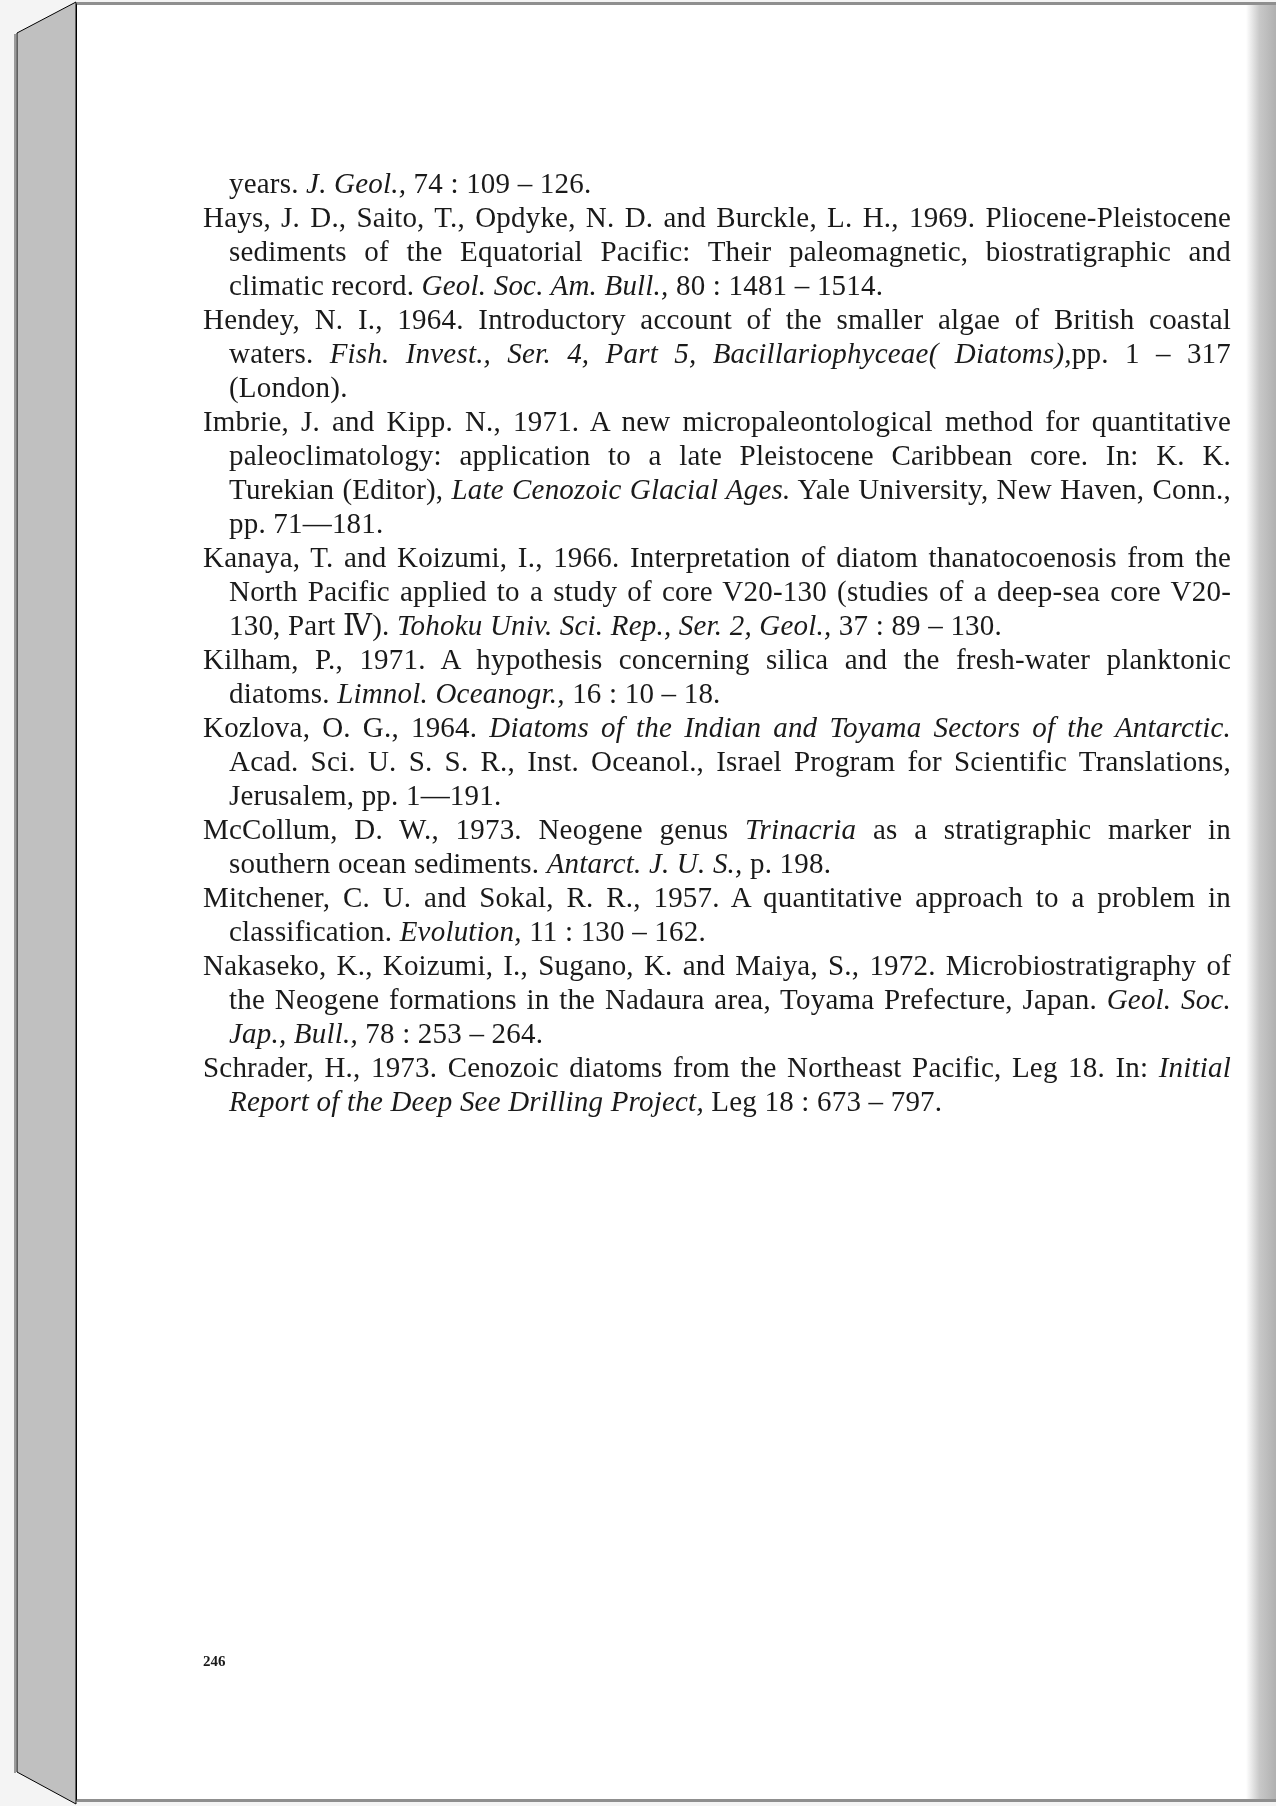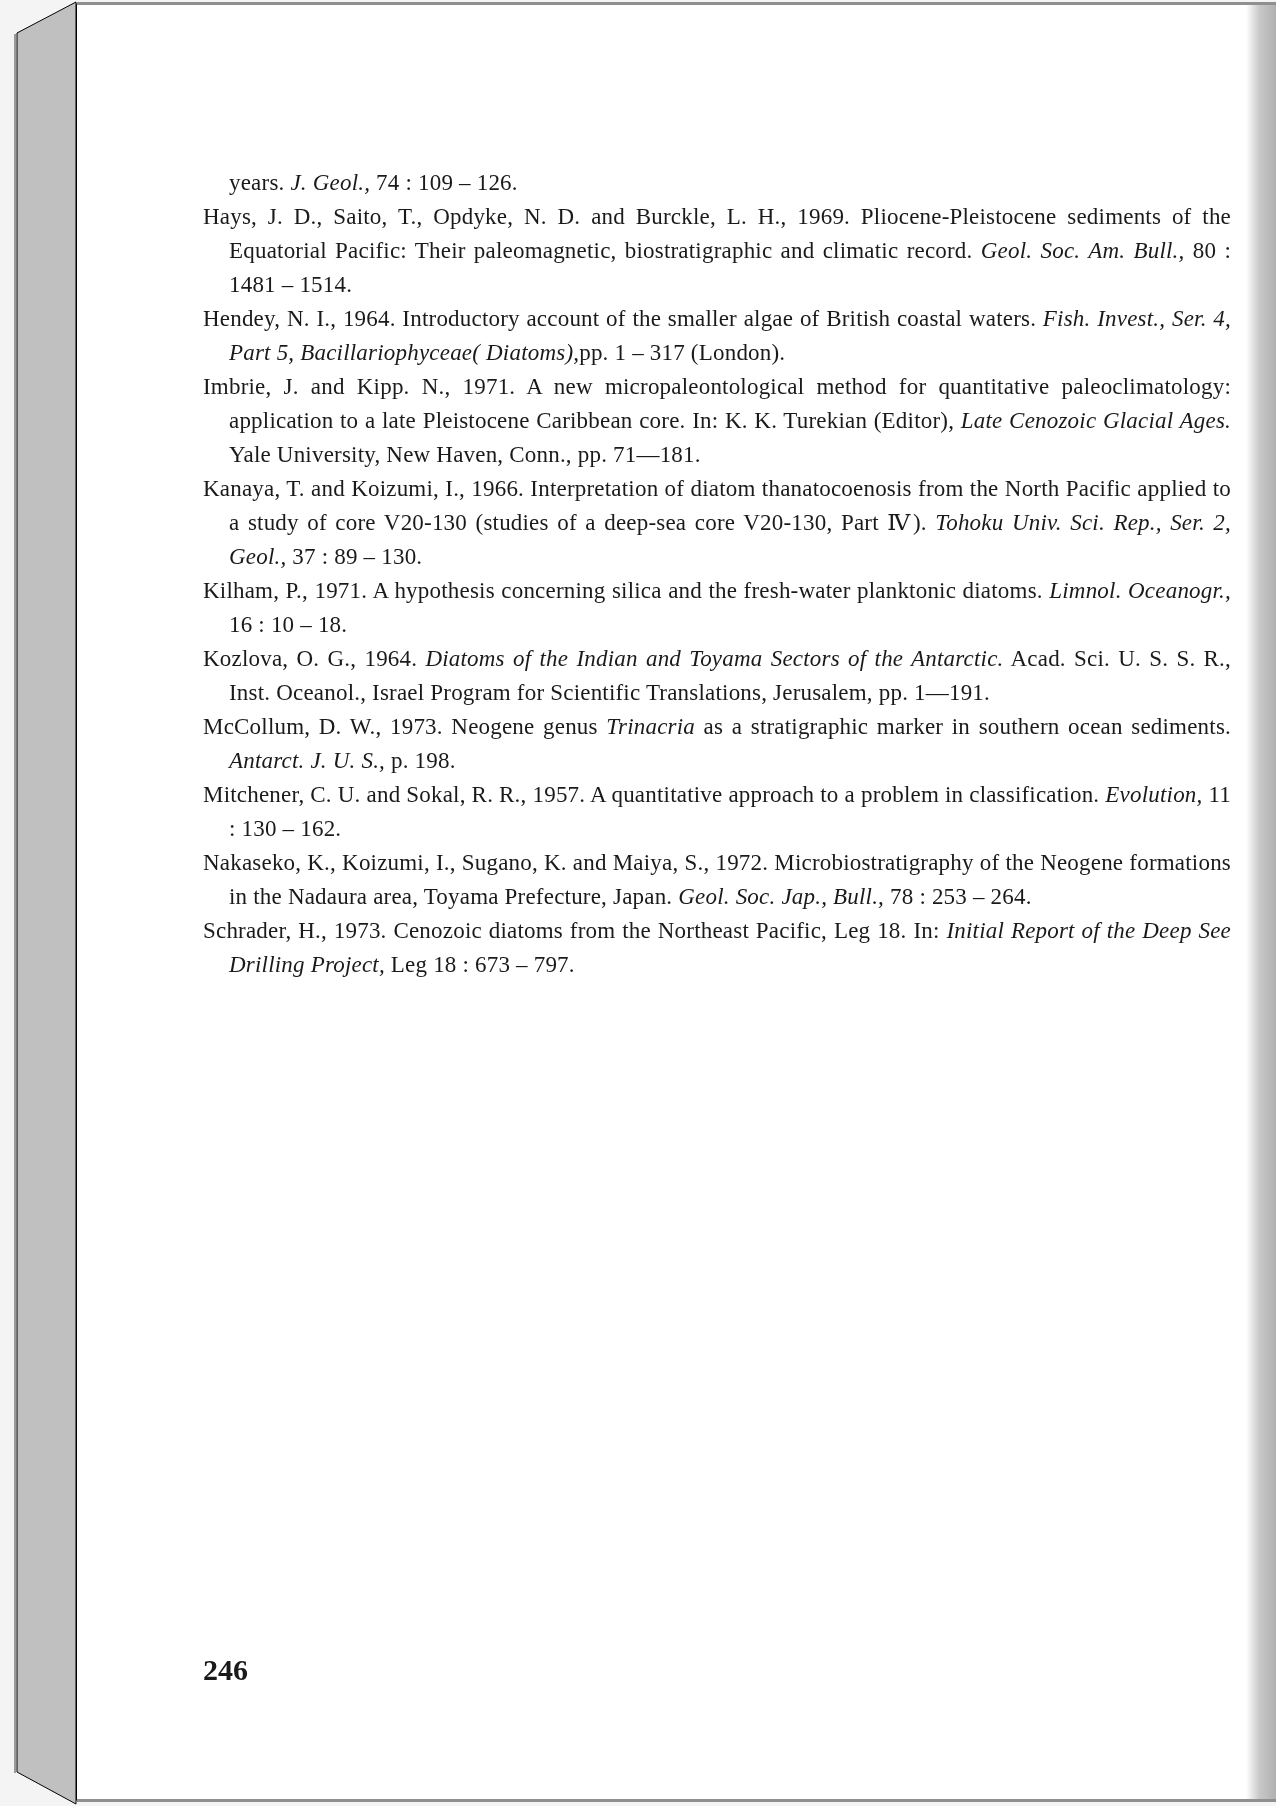--- a/index.html
+++ b/index.html
@@ -19,31 +19,31 @@
     border-bottom:3px solid #8f8f8f;
     border-left:1px solid #000;
     box-sizing:border-box;
   }
   .page-shadow {
     position:absolute; right:0; top:0; width:30px; height:100%;
     background:linear-gradient(to right, rgba(255,255,255,0) 0%, #c8c8c8 45%, #b0b0b0 100%);
   }
   .refs {
     position:absolute; left:126px; top:161px; width:1028px;
-    font-size:23px; line-height:34px; letter-spacing:0.2px;
+    font-size:29px; line-height:34px; letter-spacing:0.2px;
   }
   .ref {
     padding-left:26px; text-indent:-26px; text-align:justify;
     margin:0;
   }
   .ref.first-cont { padding-left:26px; text-indent:0; }
   .ref i { font-style:italic; }
   .pagenum {
     position:absolute; left:126px; top:1648px;
-    font-size:30px; font-weight:bold;
+    font-size:15px; font-weight:bold;
   }
 </style>
 </head>
 <body>
 
 <svg class="spine" width="80" height="1806" viewBox="0 0 80 1806">
   <polygon points="17,33 76,2 76,1804 17,1772" fill="#c0c0c0" stroke="#000" stroke-width="1"></polygon>
   <line x1="15" y1="34" x2="15" y2="1773" stroke="#9a9a9a" stroke-width="2"></line>
 </svg>
 

